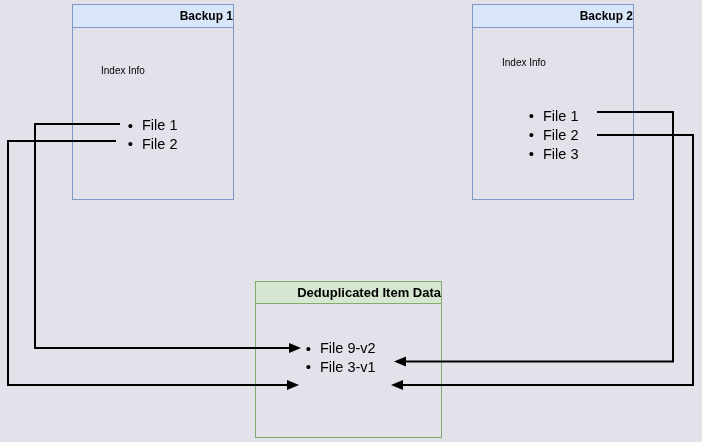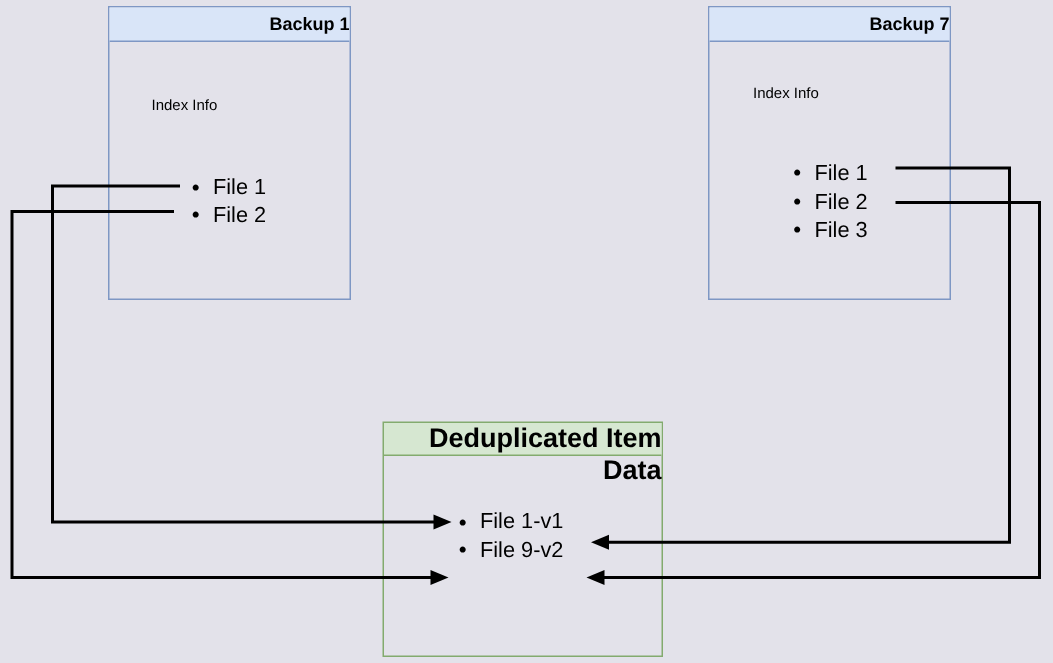--- a/index.html
+++ b/index.html
@@ -29,21 +29,21 @@
   .blue .box-header {
     height: 23px; line-height: 22px;
     background: #d9e5f8;
     border-bottom: 1.6px solid #7e97c4;
     font-size: 12px;
   }
   .green .box-header {
     height: 22px; line-height: 21px;
     background: #d6e7d1;
     border-bottom: 1.6px solid #83ab6e;
-    font-size: 18px;
+    font-size: 13px;
   }
 
   .info-label {
     position: absolute;
     font-size: 10px;
     line-height: 18px;
   }
 
   .file-list { position: absolute; }
   .file-row {
@@ -85,21 +85,21 @@
           <span>File 1</span>
         </div>
       <div class="file-row">
           <span>File 2</span>
         </div>
     </div>
   </div>
 
   <div class="box blue b2" style="left:472px; top:4px; width:162px; height:196px;">
     <div class="box-header">
-      <span>Backup 7</span>
+      <span>Backup 2</span>
     </div>
     <div class="info-label" style="left:29px; top:49px;">Index Info</div>
     <div class="file-list" style="left:53px; top:101px;">
       <div class="file-row">
           <span>File 1</span>
         </div>
       <div class="file-row">
           <span>File 2</span>
         </div>
       <div class="file-row">
@@ -107,24 +107,24 @@
         </div>
     </div>
   </div>
 
   <div class="box green" style="left:255px; top:281px; width:187px; height:157px;">
     <div class="box-header">
       <span>Deduplicated Item Data</span>
     </div>
     <div class="file-list" style="left:47px; top:57px;">
       <div class="file-row">
-          <span>File 1-v1</span>
+          <span>File 9-v2</span>
         </div>
       <div class="file-row">
-          <span>File 9-v2</span>
+          <span>File 3-v1</span>
         </div>
     </div>
   </div>
 
   <svg class="wires" width="702" height="442" viewBox="0 0 702 442">
     <g stroke="#000000" stroke-width="2" fill="none">
       <path d="M120,124 H35 V348 H290"></path>
       <path d="M116,141 H8 V385 H288"></path>
       <path d="M597,112 H673 V361.5 H405"></path>
       <path d="M597,135 H693 V385 H402"></path>

